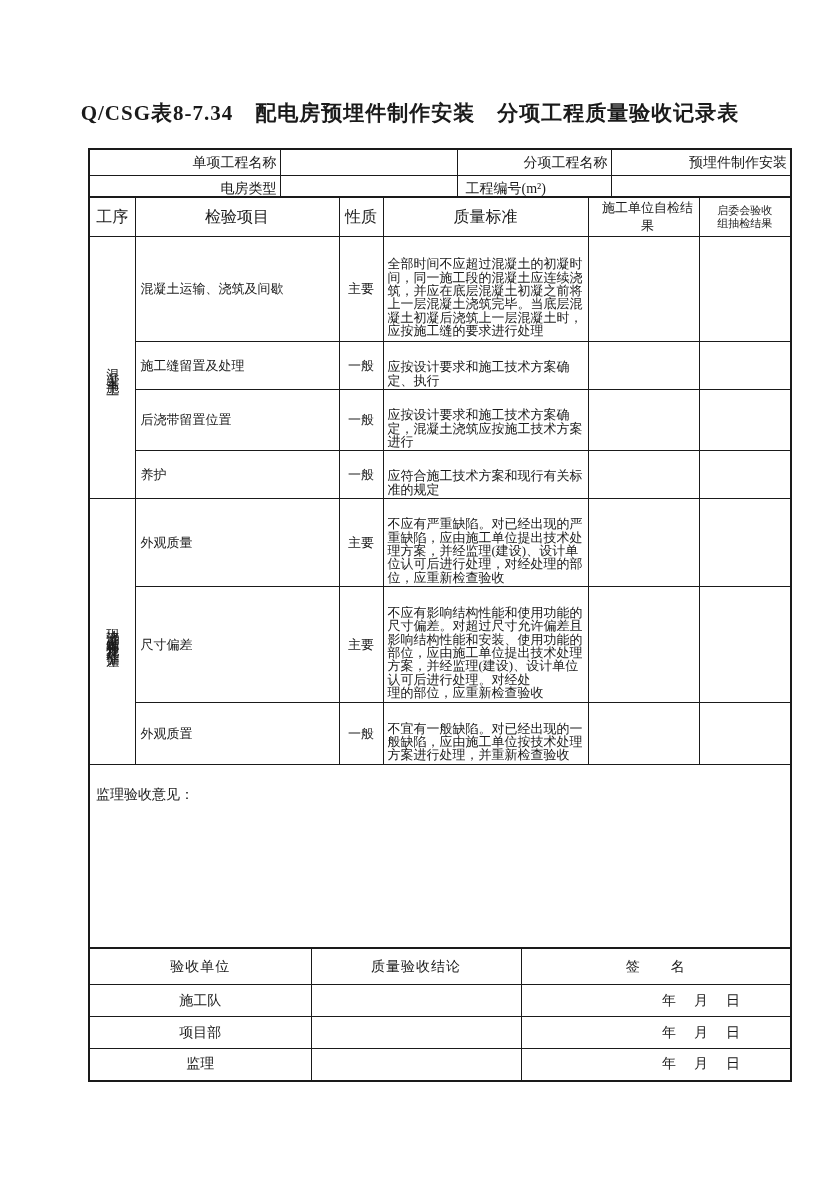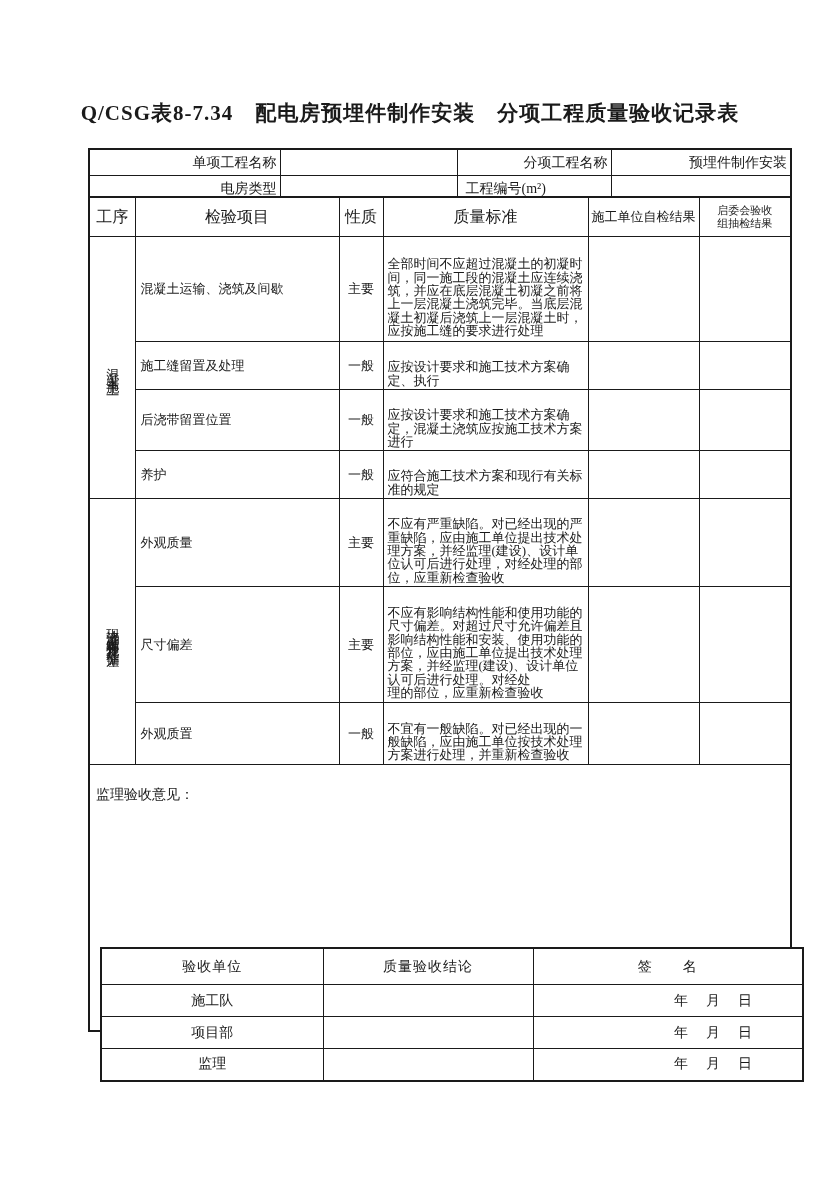--- a/index.html
+++ b/index.html
@@ -41,21 +41,21 @@
   }
   .item{font-size:13px;text-align:left;padding-left:5px;}
   .nature{font-size:13px;text-align:center;}
   .std{font-size:13px;line-height:13.4px;text-align:left;padding:18px 2px 2px 4px;white-space:pre-line;}
   .h105{height:105px}.h39{height:39px}.h46{height:46px}.h40{height:40px}
   .h80{height:80px}.h116{height:116px}.h62{height:62px}
   .supervision{
     vertical-align:top !important;text-align:left;
     font-size:14px;padding:21px 6px;height:223px;
   }
-  .sign-table{position:absolute;top:947px;left:100px;width:702px;}
+  .sign-table{position:absolute;top:947px;left:88px;width:702px;}
   .sign-table td{font-size:14px;vertical-align:middle;}
   .sh{height:32px;}
   .sign-hdr{height:33px;text-align:center;letter-spacing:1px;}
   .unit-cell{text-align:center;}
   .date-cell{text-align:right;padding-right:48px;font-size:13px;letter-spacing:2px;}
   .blank{background:#fff;}
 </style>
 </head>
 <body>
 
@@ -95,21 +95,21 @@
         <col style="width:205px">
         <col style="width:111px">
         <col style="width:92px">
       </colgroup>
     <tbody>
         <tr>
       <td class="hdr">工序</td>
       <td class="hdr">检验项目</td>
       <td class="hdr">性质</td>
       <td class="hdr">质量标准</td>
-      <td class="hdr" style="font-size:13px;">施工单位自检结果</td>
+      <td class="hdr" style="font-size:13px;padding-left:11px;">施工单位自检结果</td>
       <td class="hdr-small">启委会验收
 组抽检结果</td>
     </tr>
 
     <tr class="h105">
       <td rowspan="4" class="vlabel">混凝土施工</td>
       <td class="item">混凝土运输、浇筑及间歇</td>
       <td class="nature">主要</td>
       <td class="std">全部时间不应超过混凝土的初凝时间，同一施工段的混凝土应连续浇筑，并应在底层混凝土初凝之前将上一层混凝土浇筑完毕。当底层混凝土初凝后浇筑上一层混凝土时，应按施工缝的要求进行处理</td>
       <td class="blank"></td>

